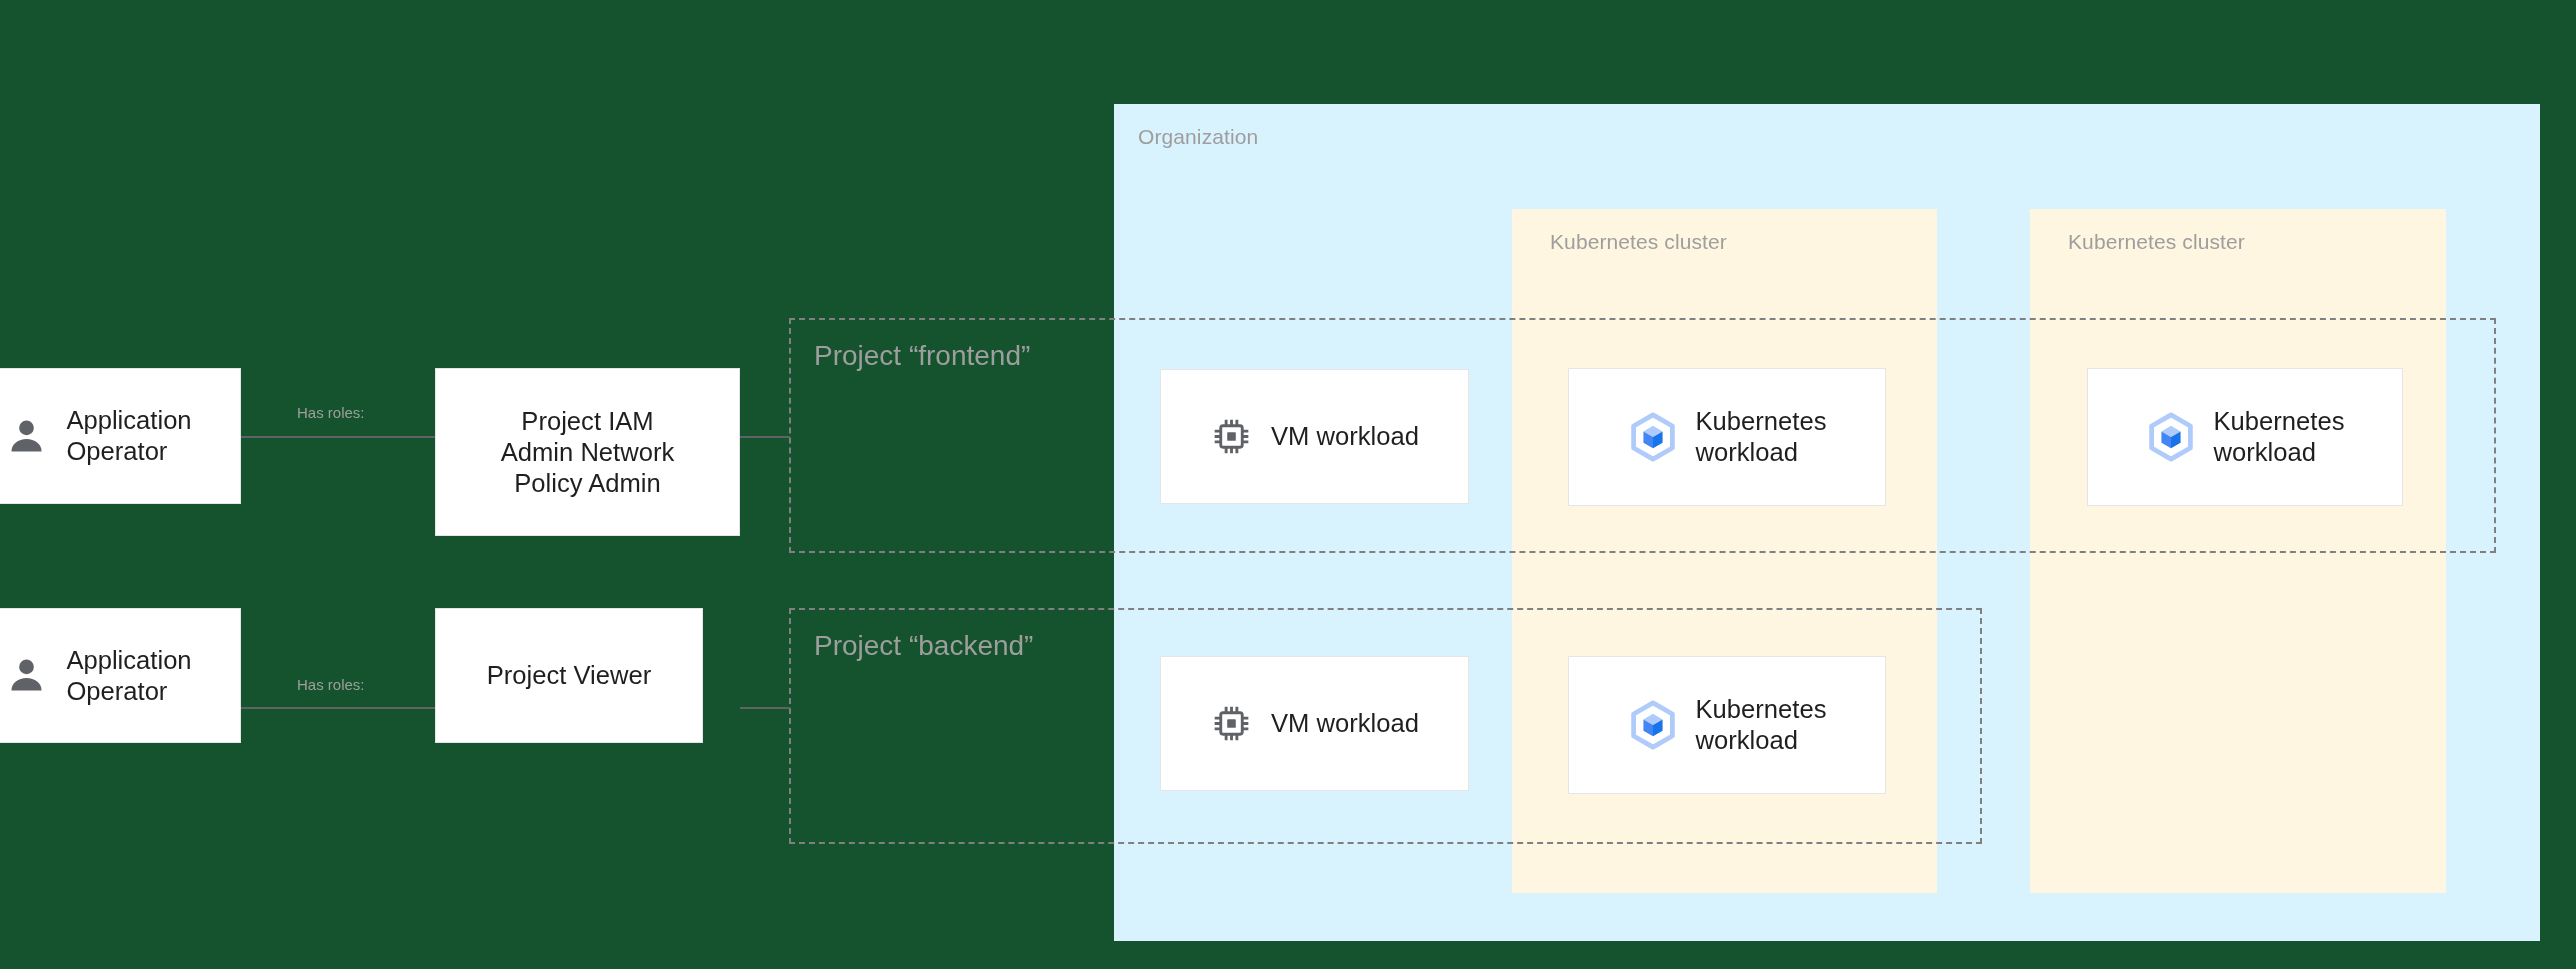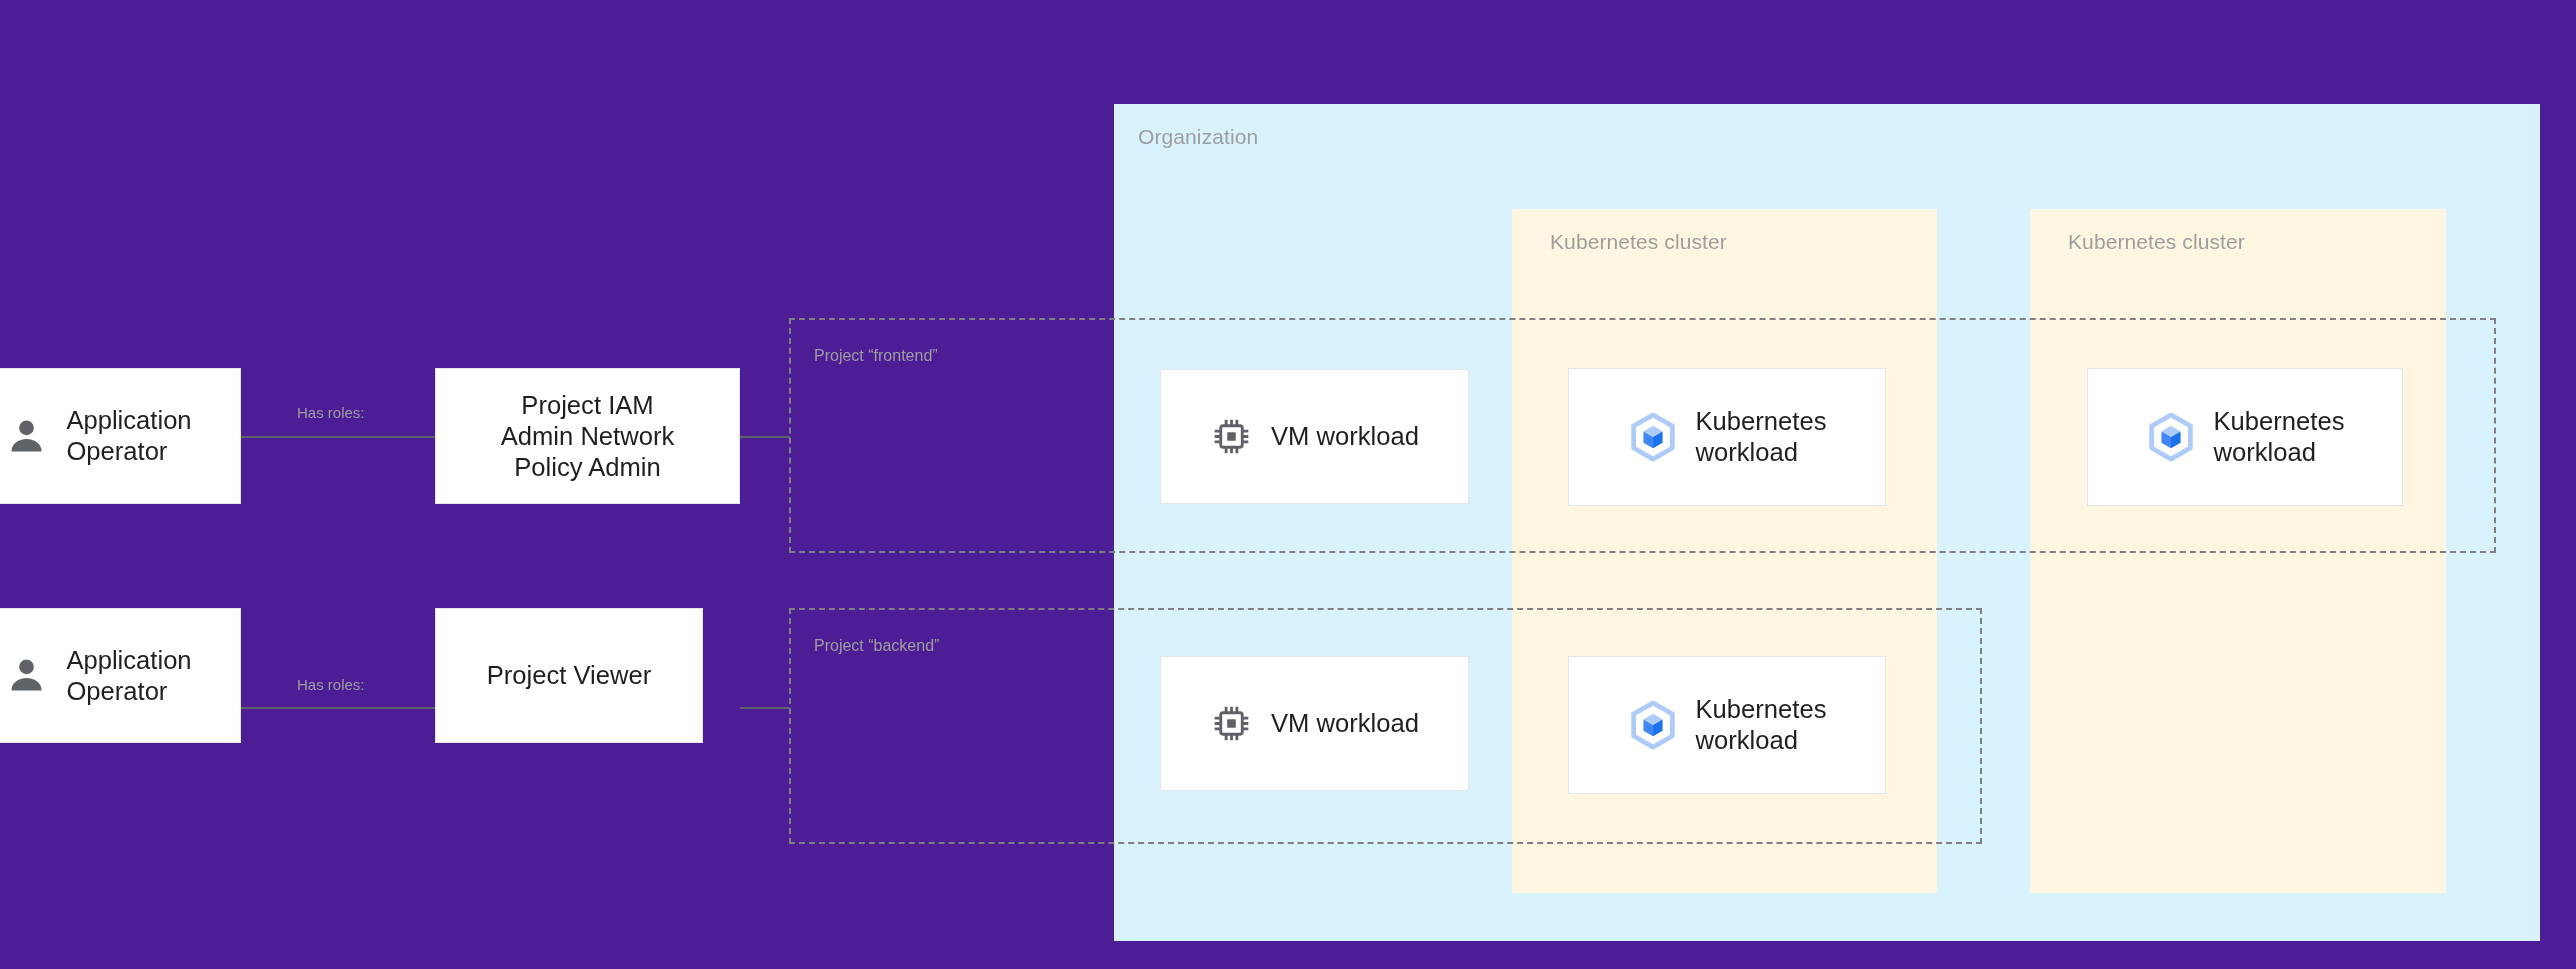--- a/index.html
+++ b/index.html
@@ -5,21 +5,21 @@
 <style>
   html,body{margin:0;padding:0;background:#ffffff;}
   body{
     font-family:"Liberation Sans","DejaVu Sans",sans-serif;
     -webkit-font-smoothing:antialiased;
   }
   #stage{
     position:relative;
     width:2576px;
     height:970px;
-    background:#4c1d95;
+    background:#14532d;
     overflow:hidden;
   }
 
   
   .panel{position:absolute;}
   .panel-label{
     position:absolute;
     color:#9e9e9e;
     font-size:21px;
     line-height:23.5px;
@@ -46,21 +46,21 @@
     position:absolute;
     border:2.1px dashed #808080;
     box-sizing:border-box;
     background:transparent;
   }
   #project-frontend{left:789px; top:318px; width:1707px; height:235px;}
   #project-backend {left:789px; top:608px; width:1193px; height:236px;}
   .project-label{
     position:absolute;
     color:#9e9e9e;
-    font-size:16px;
+    font-size:28px;
     line-height:22px;
     white-space:nowrap;
     left:23px; top:25px;
   }
 
   
   .card{
     position:absolute;
     background:#ffffff;
     border:1.4px solid #e4e5e7;
@@ -77,21 +77,21 @@
   .card-text{
     color:#1f1f1f;
     font-size:25.6px;
     line-height:31px;
     white-space:pre-line;
   }
 
   
   #person-1{left:-44px; top:368px;  width:285px; height:136px;}
   #person-2{left:-44px; top:608px;  width:285px; height:135px;}
-  #role-1  {left:435px; top:368px;  width:305px; height:136px;}
+  #role-1  {left:435px; top:368px;  width:305px; height:168px;}
   #role-2  {left:435px; top:608px;  width:268px; height:135px;}
   #role-1 .card-text,#role-2 .card-text{text-align:center;}
 
   
   #wl-vm-frontend   {left:1160px; top:369px;  width:309px; height:135px;}
   #wl-k8s-frontend-a{left:1568px; top:368px;  width:318px; height:138px;}
   #wl-k8s-frontend-b{left:2087px; top:368px;  width:316px; height:138px;}
   #wl-vm-backend    {left:1160px; top:656px;  width:309px; height:135px;}
   #wl-k8s-backend   {left:1568px; top:656px;  width:318px; height:138px;}
 

